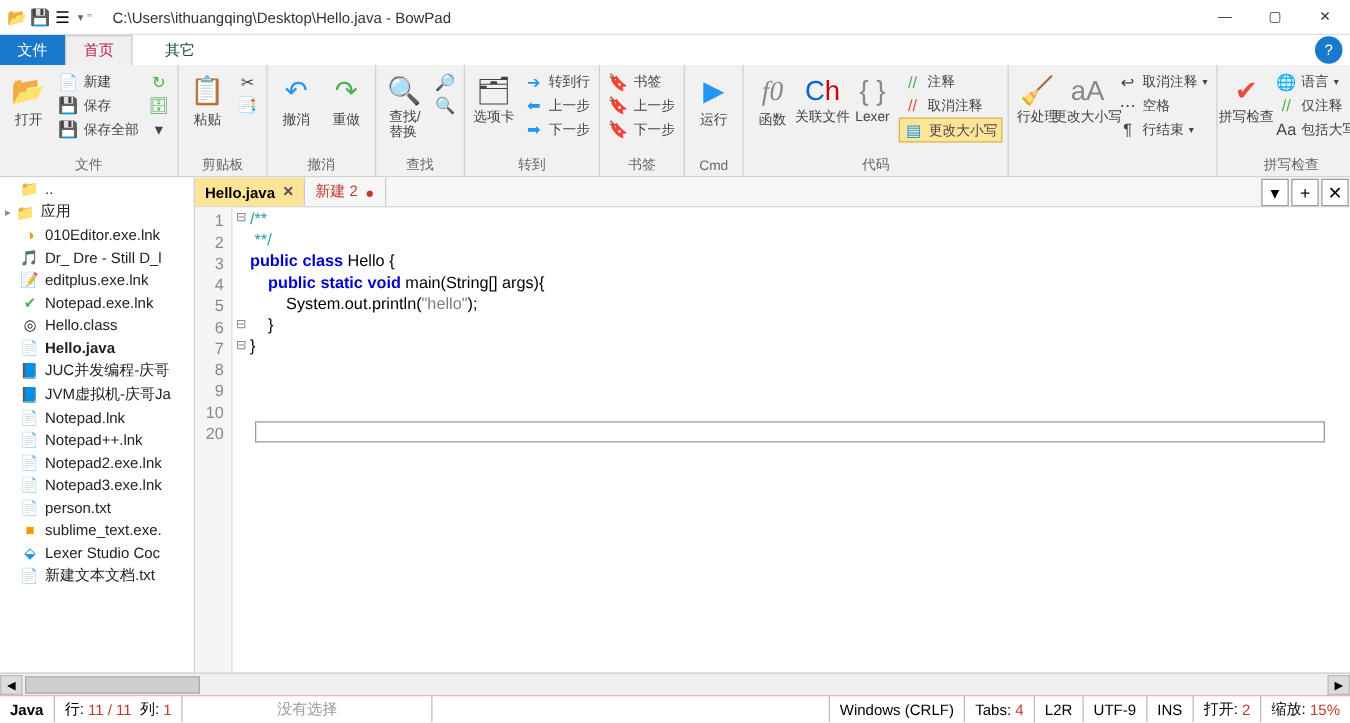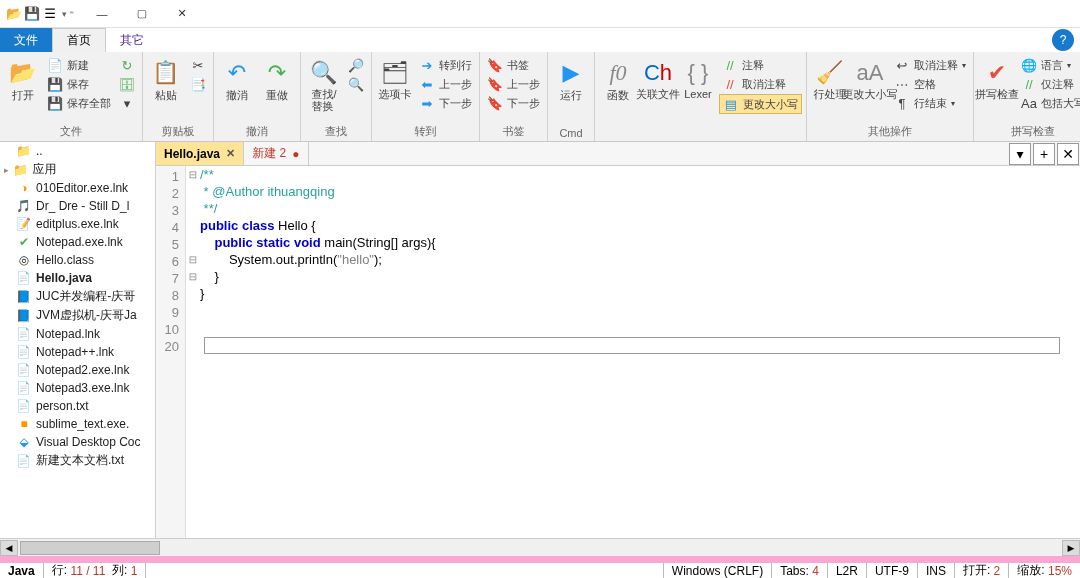--- a/index.html
+++ b/index.html
@@ -10,22 +10,22 @@
     .qat { display: flex; align-items: center; gap: 2px; padding: 0 6px; }
     .qat .qicon { width: 16px; height: 16px; display: flex; align-items: center; justify-content: center; font-size: 13px; }
     .title-text { flex: 1; padding-left: 8px; font-size: 12px; color: #333; }
     .win-controls { display: flex; }
     .win-btn { width: 40px; height: 28px; display: flex; align-items: center; justify-content: center; font-size: 11px; color: #333; }
 
     
     .ribbon-tabs { height: 24px; display: flex; align-items: stretch; background: #fff; position: relative; }
     .ribbon-tab { padding: 0 14px; display: flex; align-items: center; font-size: 12px; }
     .ribbon-tab.file { background: #1979ca; color: #fff; }
-    .ribbon-tab.active { background: #f0f0f0; color: #000000; border: 1px solid #ccc; border-bottom: none; }
-    .ribbon-tab.other { color: #4c1d95; }
+    .ribbon-tab.active { background: #f0f0f0; color: #be185d; border: 1px solid #ccc; border-bottom: none; }
+    .ribbon-tab.other { color: #14532d; margin-left: 12px; }
     .ribbon-help { margin-left: auto; width: 22px; height: 22px; border-radius: 50%; background: #1979ca; color: #fff; display: flex; align-items: center; justify-content: center; font-size: 12px; margin-right: 6px; align-self: center;}
 
     
     .ribbon { height: 90px; background: #f1f1f1; display: flex; border-bottom: 1px solid #c7c7c7; }
     .rgroup { display: flex; flex-direction: column; border-right: 1px solid #d0d0d0; padding: 2px 4px 0; }
     .rgroup-body { flex: 1; display: flex; align-items: flex-start; gap: 2px; }
     .rgroup-label { text-align: center; font-size: 11px; color: #666; padding: 2px 0; }
     .rbig { width: 38px; display: flex; flex-direction: column; align-items: center; font-size: 11px; color: #444; padding-top: 4px; }
     .rbig .ricon { width: 30px; height: 30px; display: flex; align-items: center; justify-content: center; font-size: 22px; }
     .rsmall-col { display: flex; flex-direction: column; gap: 1px; padding-top: 2px; }
@@ -62,21 +62,21 @@
     .c-str { color: #808080; }
     .cursor-line { position: absolute; left: 4px; right: 20px; top: 171px; height: 17px; border: 1px solid #999; }
 
     
     .hscroll { height: 18px; background: #f0f0f0; border-top: 1px solid #ccc; display: flex; align-items: center; }
     .hscroll .arrow { width: 18px; height: 16px; background: #dcdcdc; border: 1px solid #bbb; display: flex; align-items: center; justify-content: center; font-size: 9px; }
     .hscroll .track { flex: 1; }
     .hscroll .thumb { width: 140px; height: 14px; background: #cfcfcf; border: 1px solid #aaa; margin-left: 2px;}
 
     
-    .status { height: 22px; border-top: 7px solid #f9a8d4; display: flex; align-items: stretch; font-size: 12px; background: #fff; }
+    .status { height: 22px; border-top: 1px solid #f9a8d4; display: flex; align-items: stretch; font-size: 12px; background: #fff; }
     .scell { border-right: 1px solid #bbb; padding: 0 8px; display: flex; align-items: center; white-space: nowrap; }
     .scell.lang { font-weight: bold; }
     .scell .red { color: #c0392b; }
     .scell.noselect { color: #999; flex: 0 0 200px; justify-content: center; }
     .scell.spacer { flex: 1; }
 
     .folder-y{color:#e6b800}
     .green{color:#4CAF50}
     .blue{color:#2196F3}
     .orange{color:#FF9800}
@@ -85,20 +85,21 @@
 </head>
 <body>
 
 <div class="title-bar">
   <div class="qat">
     <span class="qicon folder-y">📂</span>
     <span class="qicon blue">💾</span>
     <span class="qicon">☰</span>
     <span class="qicon" style="font-size:9px;color:#666">▾ ⁼</span>
   </div>
+  <div class="title-text">C:\Users\ithuangqing\Desktop\Hello.java - BowPad</div>
   <div class="win-controls">
     <div class="win-btn">—</div>
     <div class="win-btn">▢</div>
     <div class="win-btn close">✕</div>
   </div>
 </div>
 
 <div class="ribbon-tabs">
   <div class="ribbon-tab file">文件</div>
   <div class="ribbon-tab active">首页</div>
@@ -261,20 +262,21 @@
         <div class="rsmall">
             <span class="ricon-s red">//</span>
             <span>取消注释</span>
           </div>
         <div class="rsmall hl">
             <span class="ricon-s blue">▤</span>
             <span>更改大小写</span>
           </div>
       </div>
     </div>
+    <div class="rgroup-label">代码</div>
   </div>
 
   <div class="rgroup">
     <div class="rgroup-body">
       <div class="rbig" style="white-space:pre;line-height:12px"><span class="ricon">🧹</span><span>行处理</span></div>
       <div class="rbig" style="white-space:pre;line-height:12px"><span class="ricon" style="color:#888">aA</span><span>更改大小写</span></div>
       <div class="rsmall-col">
         <div class="rsmall">
             <span class="ricon-s">↩</span>
             <span>取消注释</span>
@@ -284,21 +286,20 @@
             <span class="ricon-s">⋯</span>
             <span>空格</span>
           </div>
         <div class="rsmall">
             <span class="ricon-s">¶</span>
             <span>行结束</span>
             <span style="font-size:8px">▾</span>
           </div>
       </div>
     </div>
-    <div class="rgroup-label">其他操作</div>
   </div>
 
   <div class="rgroup" style="border-right:none">
     <div class="rgroup-body">
       <div class="rbig" style="white-space:pre;line-height:12px"><span class="ricon red">✔</span><span>拼写检查</span></div>
       <div class="rsmall-col">
         <div class="rsmall">
             <span class="ricon-s">🌐</span>
             <span>语言</span>
             <span style="font-size:8px">▾</span>
@@ -395,21 +396,21 @@
         <span>person.txt</span>
       </div>
       <div class="sb-item">
         <span style="width:8px;display:inline-block"></span>
         <span class="sb-icon orange">■</span>
         <span>sublime_text.exe.</span>
       </div>
       <div class="sb-item">
         <span style="width:8px;display:inline-block"></span>
         <span class="sb-icon blue">⬙</span>
-        <span>Visual Desktop Coc</span>
+        <span>Lexer Studio Coc</span>
       </div>
       <div class="sb-item">
         <span style="width:8px;display:inline-block"></span>
         <span class="sb-icon ">📄</span>
         <span>新建文本文档.txt</span>
       </div>
     </div>
   <div class="editor-area">
     <div class="tabs-row">
       <div id="etabs" style="display:flex">
@@ -453,21 +454,20 @@
             <div style="height: 17px;">⊟</div>
             <div style="height: 17px;">⊟</div>
             <div style="height: 17px;"></div>
             <div style="height: 17px;"></div>
             <div style="height: 17px;"></div>
             <div style="height: 17px;"></div>
           </div>
         <div class="code-inner">
           <div id="codelines">
               <div class="cline"><span class="c-doc">/**</span></div>
-              <div class="cline"><span class="c-doc"> * @Author ithuangqing</span></div>
               <div class="cline"><span class="c-doc"> **/</span></div>
               <div class="cline"><span class="c-kw">public</span> <span class="c-kw">class</span> Hello {</div>
               <div class="cline">    <span class="c-kw">public</span> <span class="c-kw">static</span> <span class="c-kw">void</span> main(String[] args){</div>
               <div class="cline">        System.out.println(<span class="c-str">"hello"</span>);</div>
               <div class="cline">    }</div>
               <div class="cline">}</div>
               <div class="cline"></div>
             </div>
           <div class="cursor-line"></div>
         </div>
@@ -480,20 +480,21 @@
   <div class="arrow">◀</div>
   <div class="track">
       <div class="thumb"></div>
     </div>
   <div class="arrow" style="margin-left:0">▶</div>
 </div>
 
 <div class="status">
   <div class="scell lang">Java</div>
   <div class="scell"><span>行:</span>&nbsp;<span class="red">11 / 11</span>&nbsp;&nbsp;<span>列:</span>&nbsp;<span class="red">1</span></div>
+  <div class="scell noselect">没有选择</div>
   <div class="scell spacer"></div>
   <div class="scell">Windows (CRLF)</div>
   <div class="scell"><span>Tabs:</span>&nbsp;<span class="red">4</span></div>
   <div class="scell">L2R</div>
   <div class="scell">UTF-9</div>
   <div class="scell">INS</div>
   <div class="scell"><span>打开:</span>&nbsp;<span class="red">2</span></div>
   <div class="scell" style="border-right:none"><span>缩放:</span>&nbsp;<span class="red">15%</span></div>
 </div>
 

